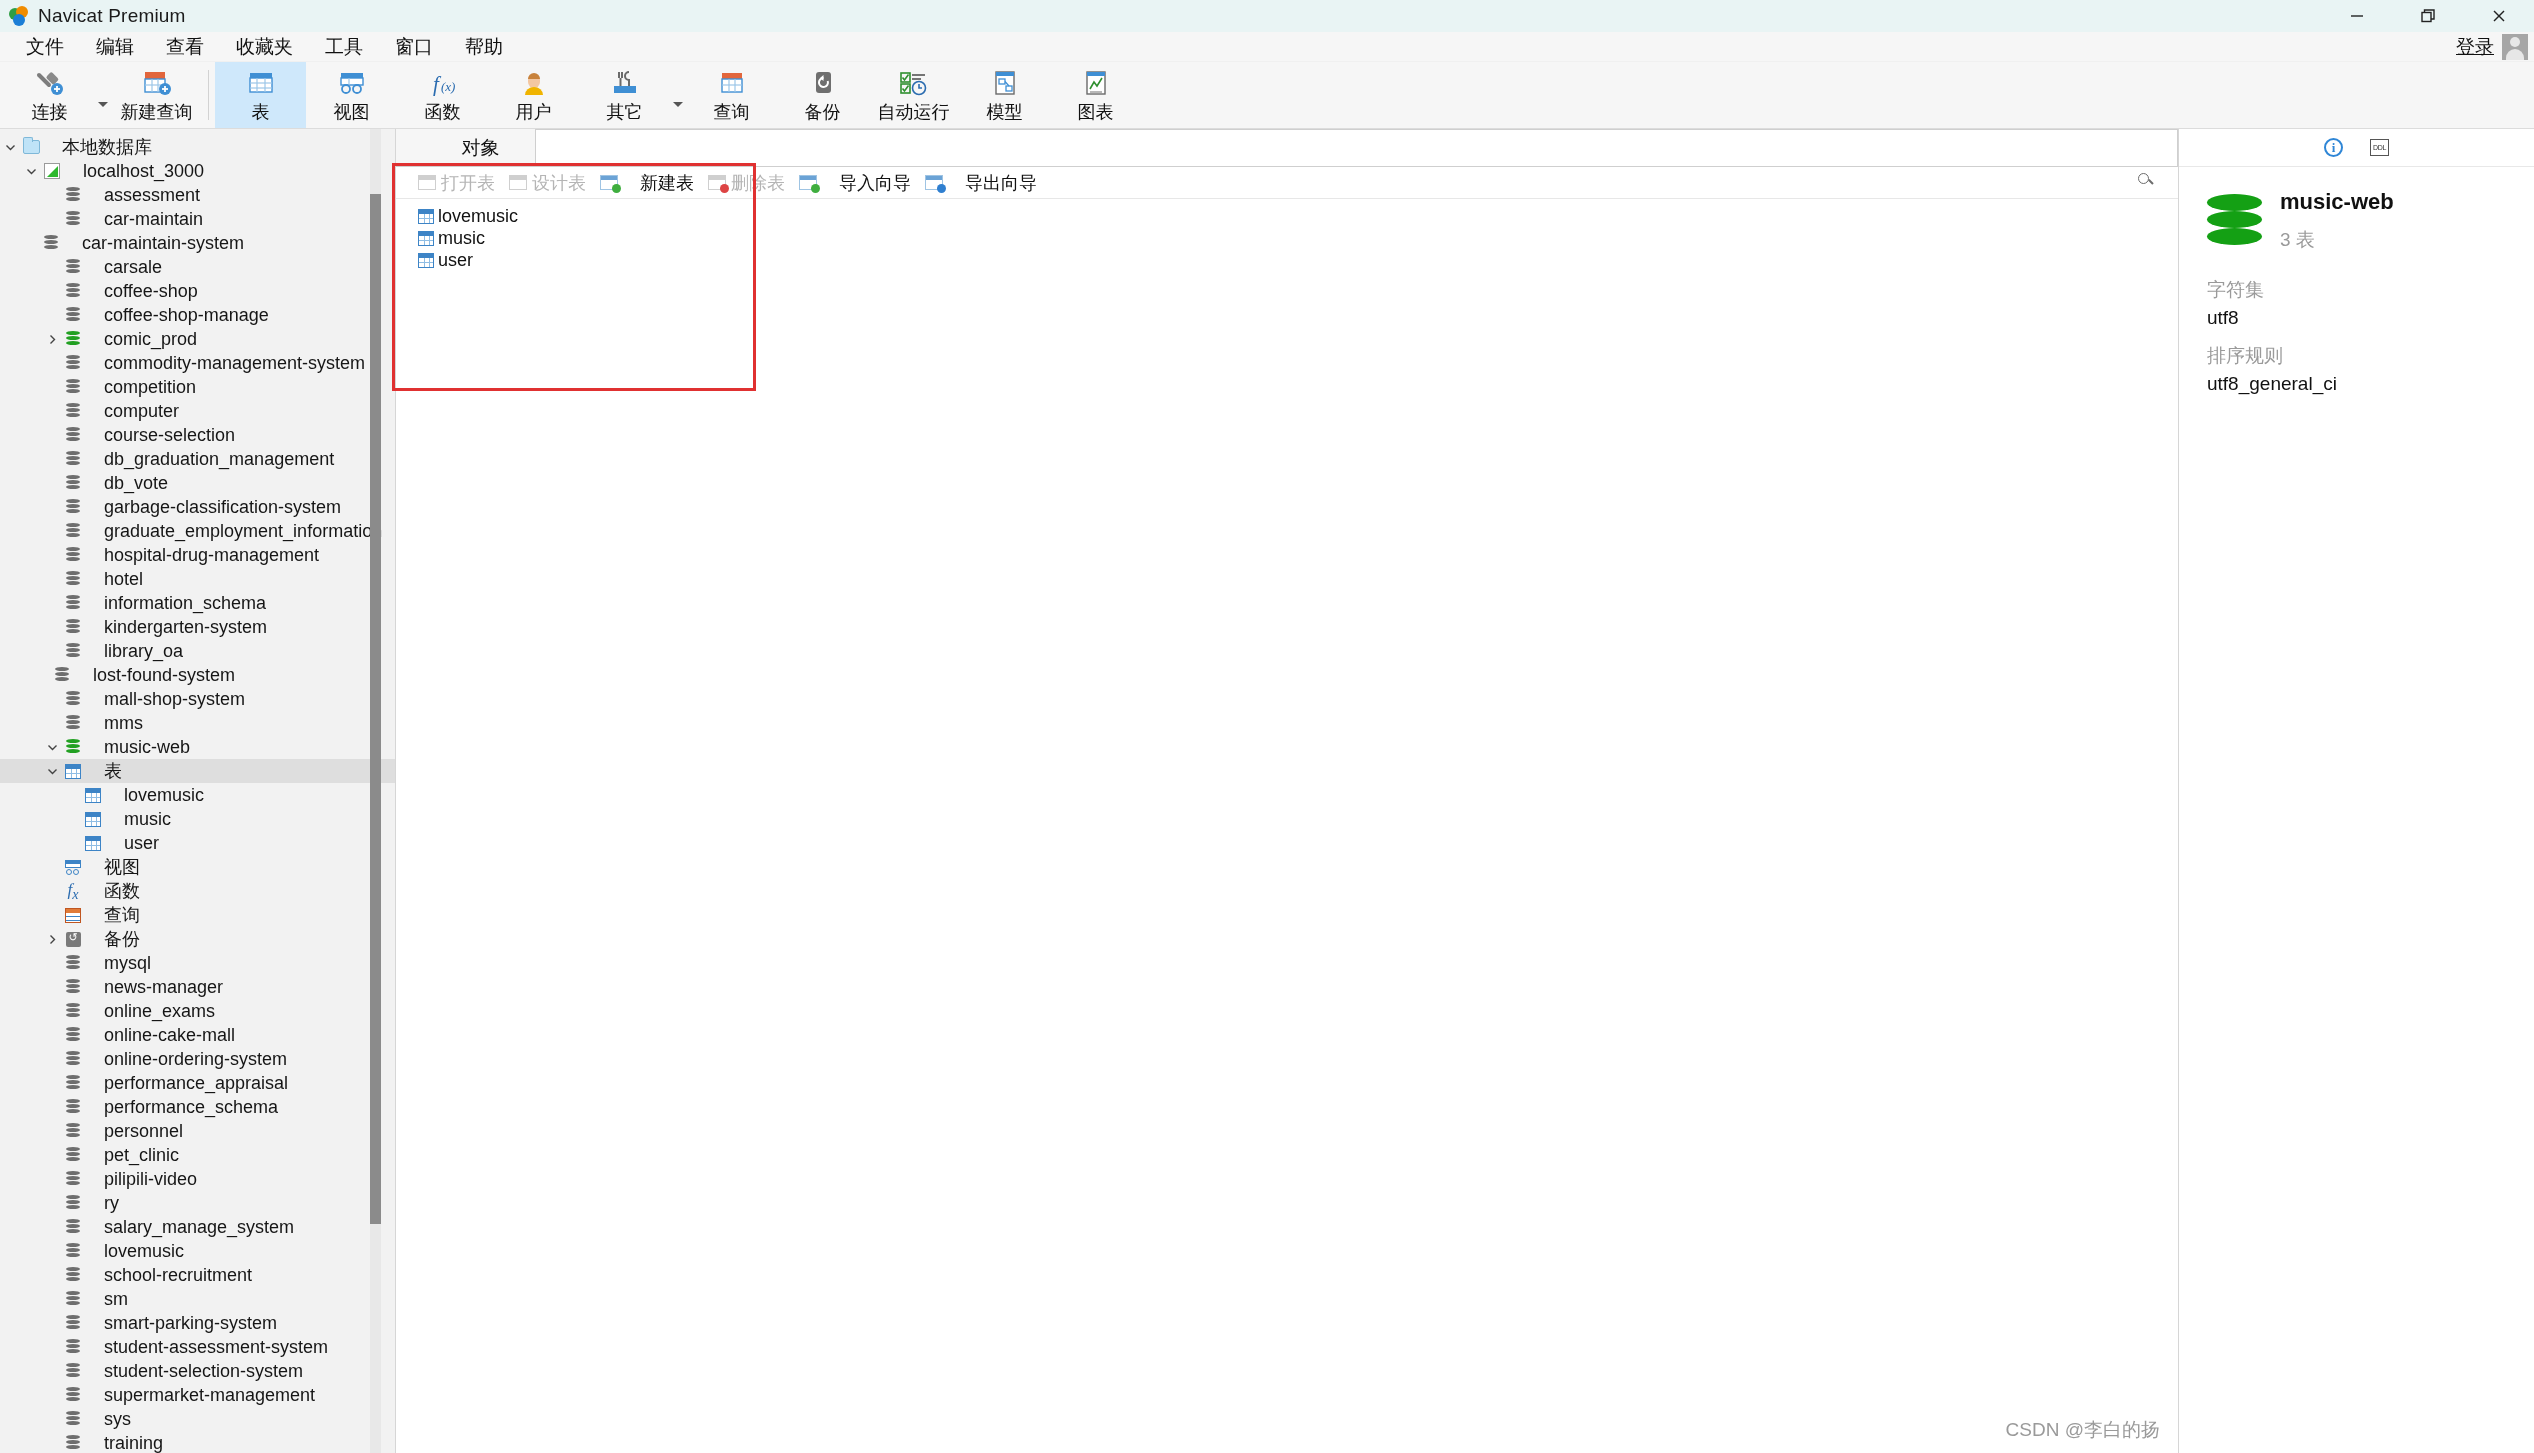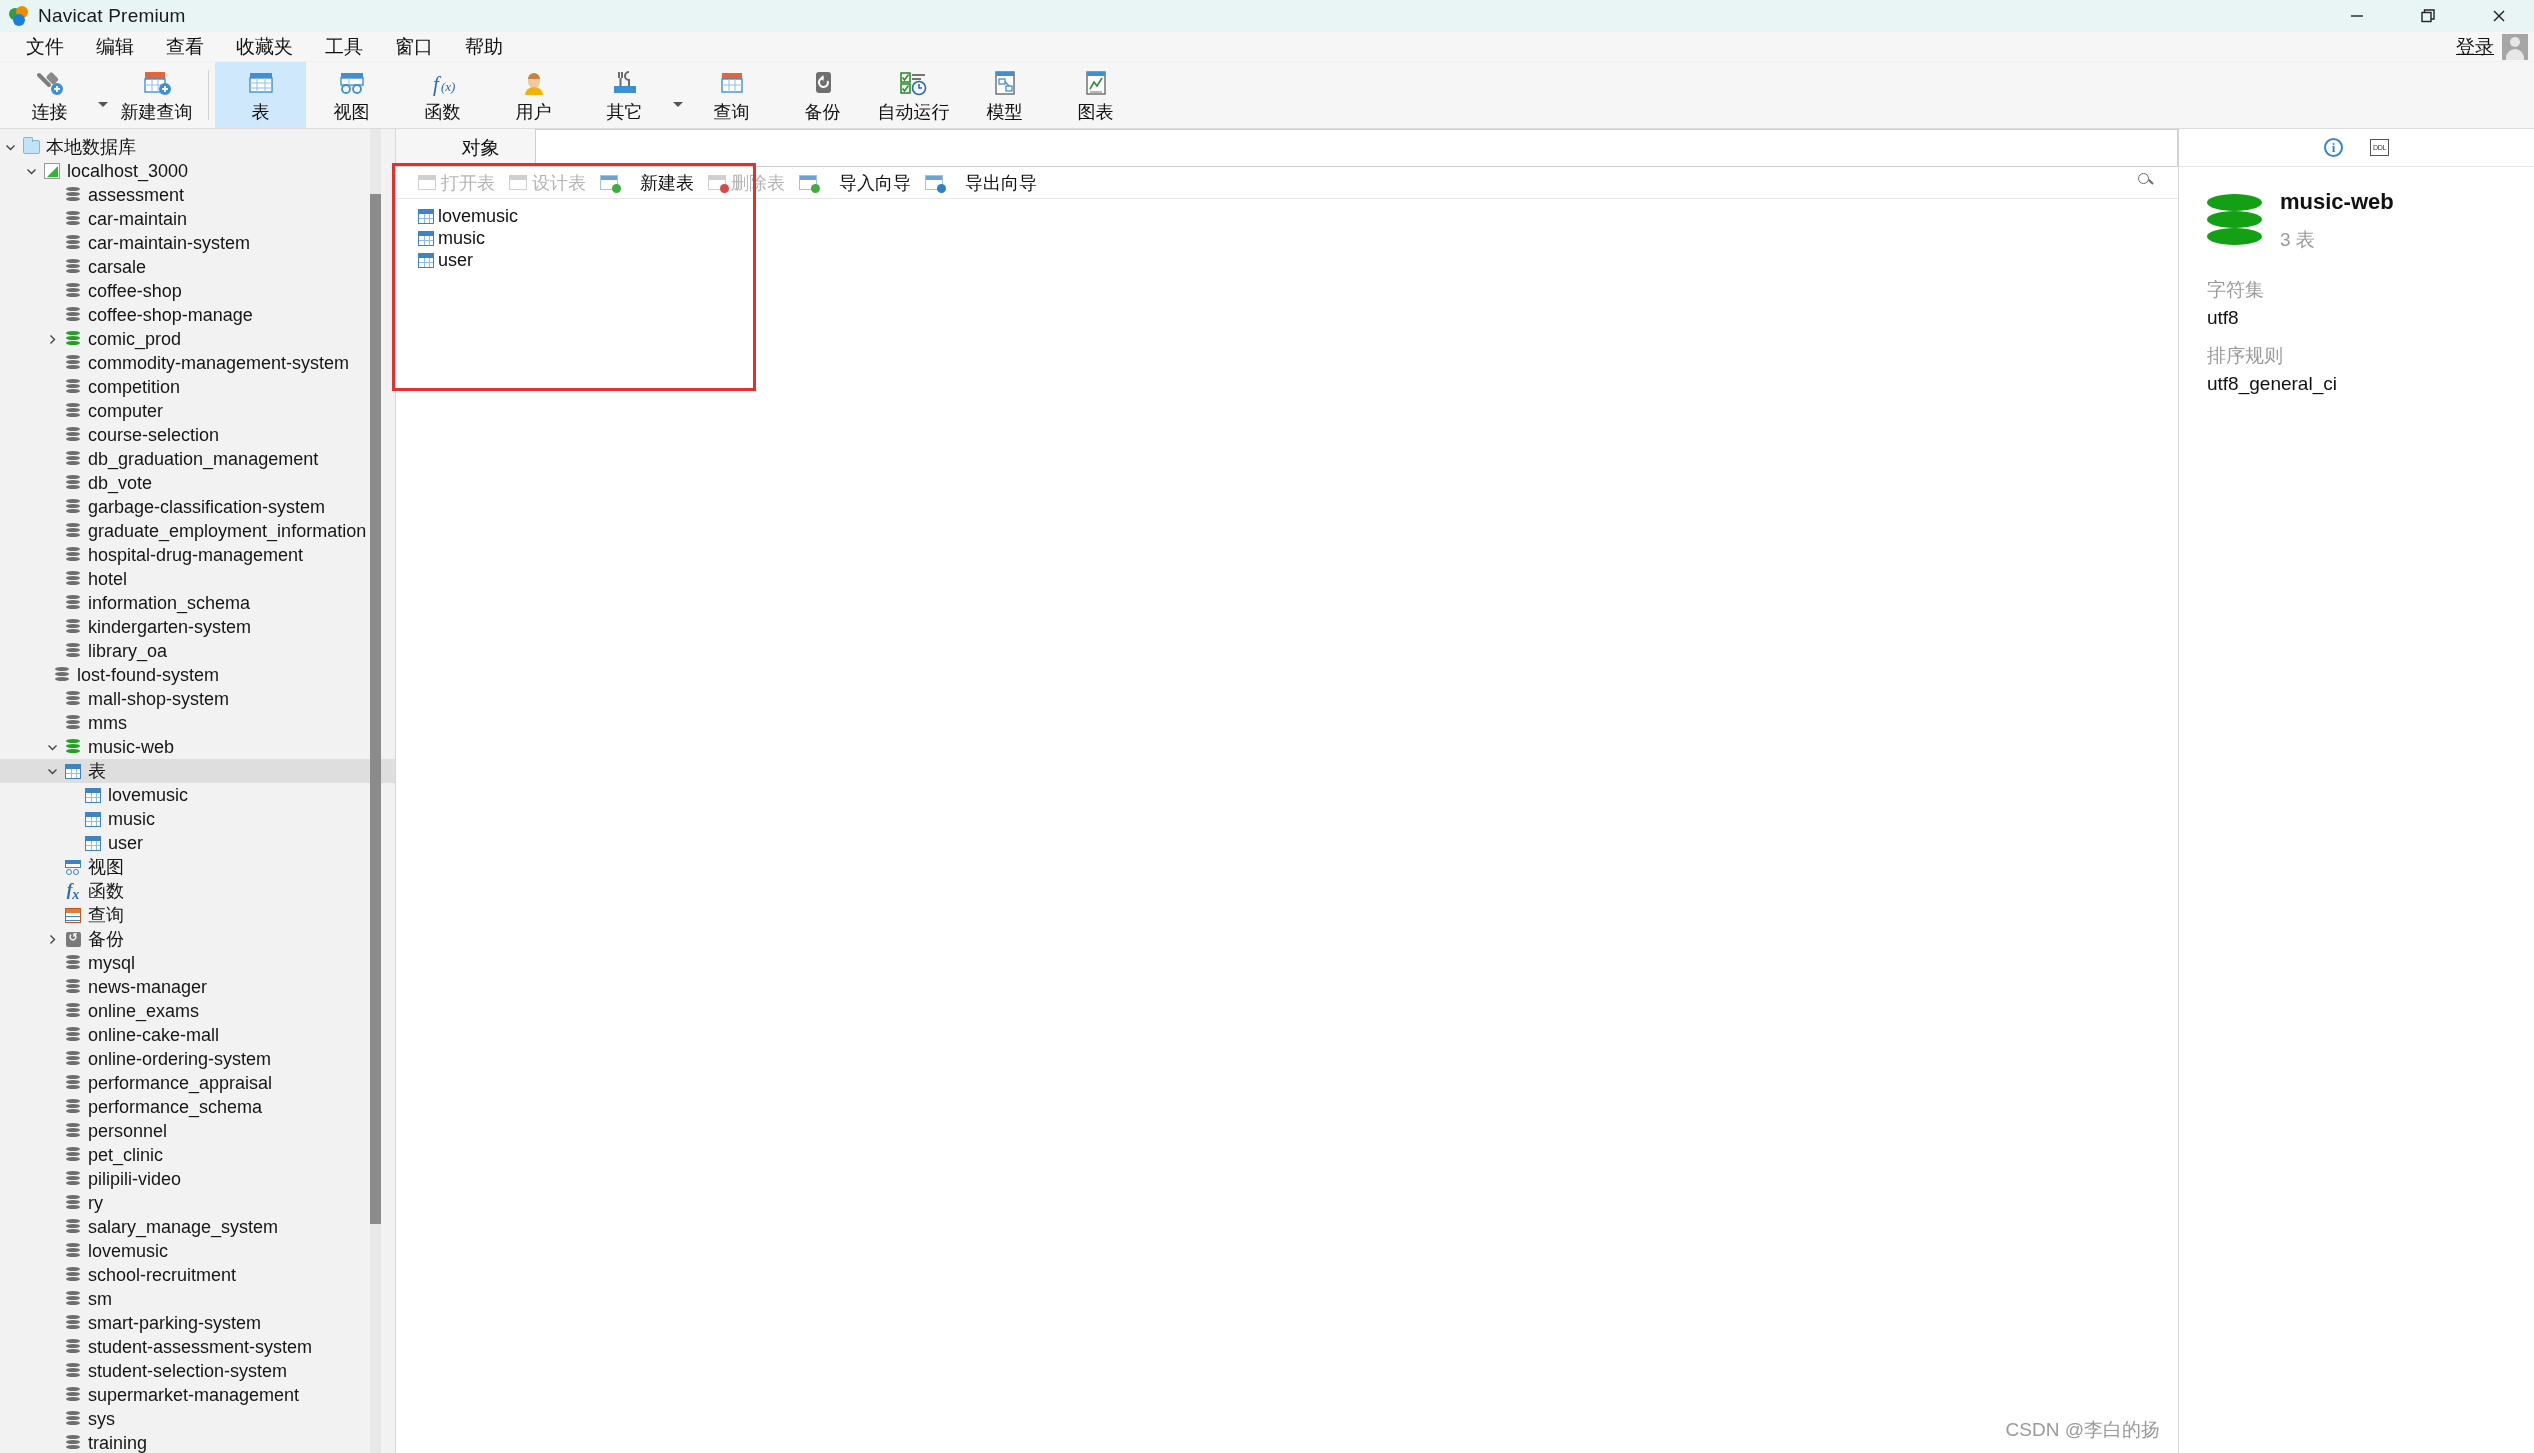--- a/index.html
+++ b/index.html
@@ -139,21 +139,21 @@
     white-space: nowrap;
     padding-right: 6px;
   }
   .tree-row.selected { background: #dedede; }
   .twisty {
     width: 20px; flex: 0 0 20px;
     display: flex; align-items: center; justify-content: center;
     color: #3a3a3a;
   }
   .twisty svg { display: block; }
-  .tree-ico { width: 22px; flex: 0 0 22px; display: flex; align-items: center; justify-content: center; margin-right: 4px; font-weight: bold; }
+  .tree-ico { width: 22px; flex: 0 0 22px; display: flex; align-items: center; justify-content: center; margin-right: 20px; }
   .tree-label { line-height: 1; }
 
   
   .db-ico { width: 14px; height: 16px; position: relative; }
   .db-ico span {
     position: absolute; left: 0; width: 14px; height: 4px;
     border-radius: 50%/50%;
     background: #6e6e6e;
   }
   .db-ico span:nth-child(1) { top: 0; }
@@ -613,21 +613,21 @@
             <span class="twisty"></span>
             <span class="tree-ico">
               <span class="db-ico">
                 <span></span>
                 <span></span>
                 <span></span>
               </span>
             </span>
             <span class="tree-label">car-maintain</span>
           </div>
-          <div class="tree-row" style="padding-left:42px">
+          <div class="tree-row" style="padding-left:20px">
             <span class="twisty"></span>
             <span class="tree-ico">
               <span class="db-ico">
                 <span></span>
                 <span></span>
                 <span></span>
               </span>
             </span>
             <span class="tree-label">car-maintain-system</span>
           </div>

